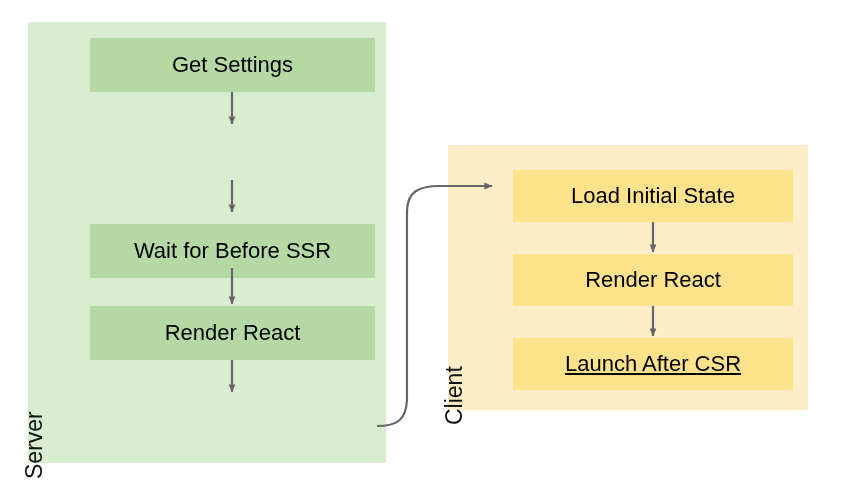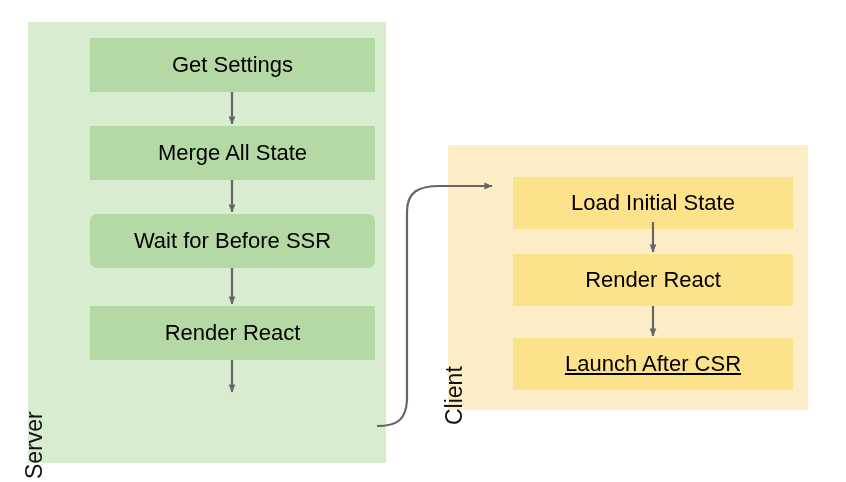--- a/index.html
+++ b/index.html
@@ -82,26 +82,26 @@
   .node-client {
     left: 513px;
     width: 280px;
     height: 52px;
     background: #fde28c;
   }
 
   
   .sv0 { top: 38px; }
   .sv1 { top: 126px; }
-  .sv2 { top: 214px; border-radius: 7px; }
+  .sv2 { top: 224px; }
   .sv3 { top: 306px; }
   .sv4 { top: 394px; }
 
   
-  .cl0 { top: 170px; margin-top: 7px; }
+  .cl0 { top: 170px; }
   .cl1 { top: 254px; }
   .cl2 { top: 338px; text-decoration: underline; }
 
   
   #connectors {
     position: absolute;
     left: 0;
     top: 0;
     width: 846px;
     height: 482px;
@@ -110,21 +110,20 @@
 </style>
 </head>
 <body>
 
 <div id="diagram">
 
   <div class="lane lane-server"></div>
   <div class="lane-title lane-title-server">Server</div>
 
   <div class="node node-server sv0">Get Settings</div>
-  <div class="node node-server sv1">Merge All State</div>
   <div class="node node-server sv2">Wait for Before SSR</div>
   <div class="node node-server sv3">Render React</div>
 
   <div class="lane lane-client"></div>
   <div class="lane-title lane-title-client">Client</div>
 
   <div class="node node-client cl0">Load Initial State</div>
   <div class="node node-client cl1">Render React</div>
   <div class="node node-client cl2">Launch After CSR</div>
 

